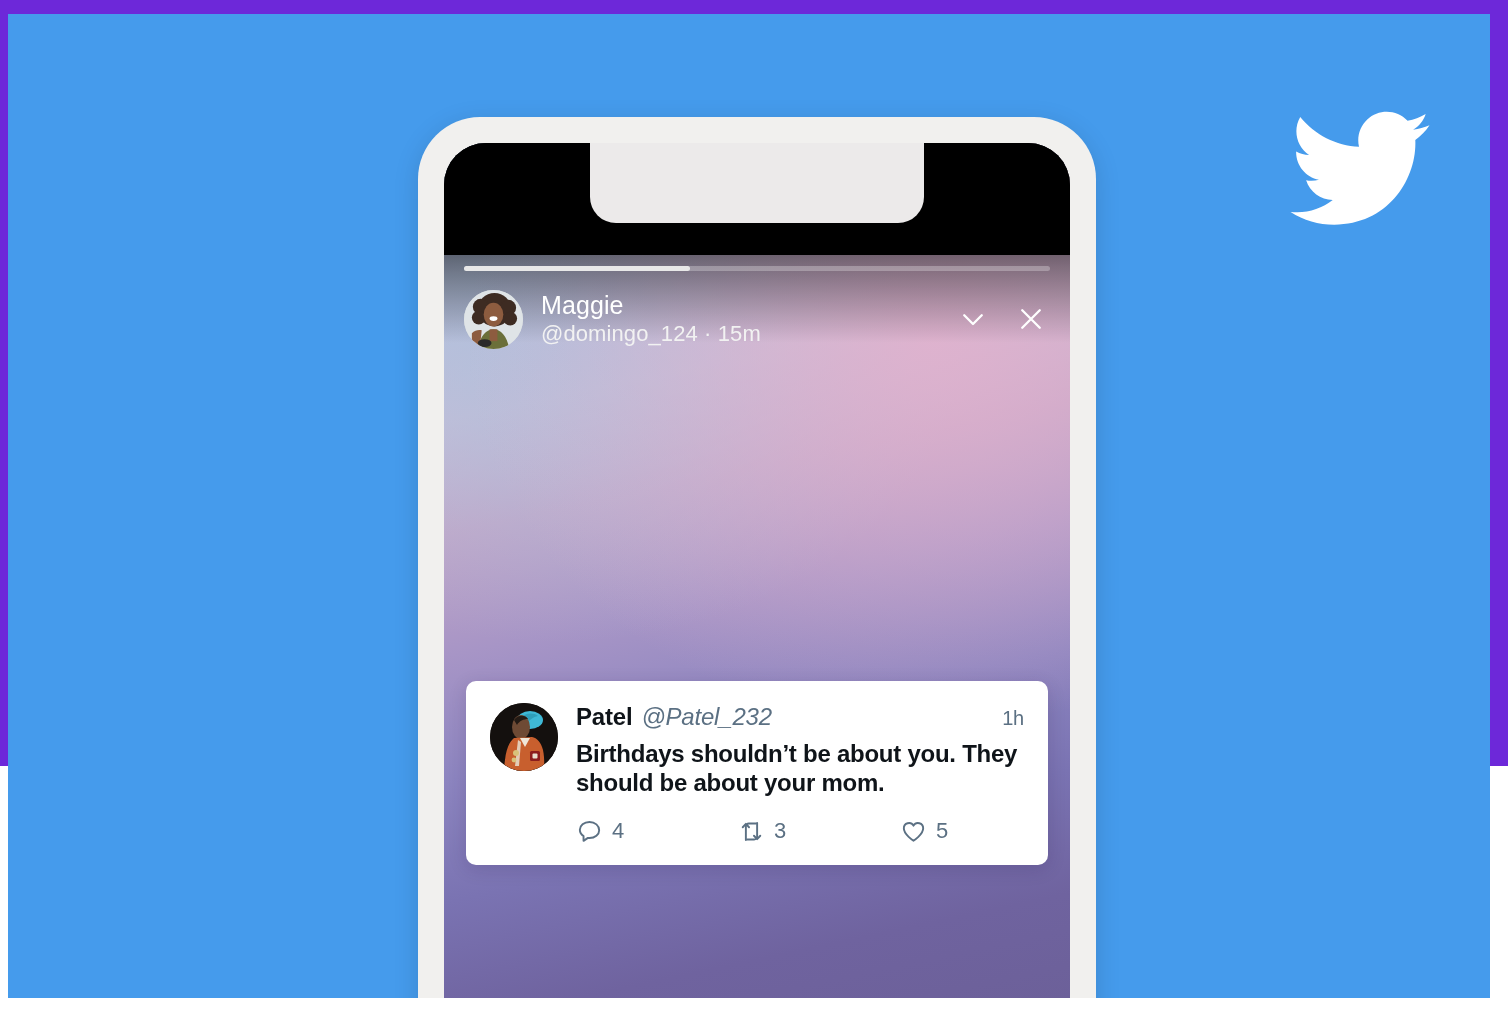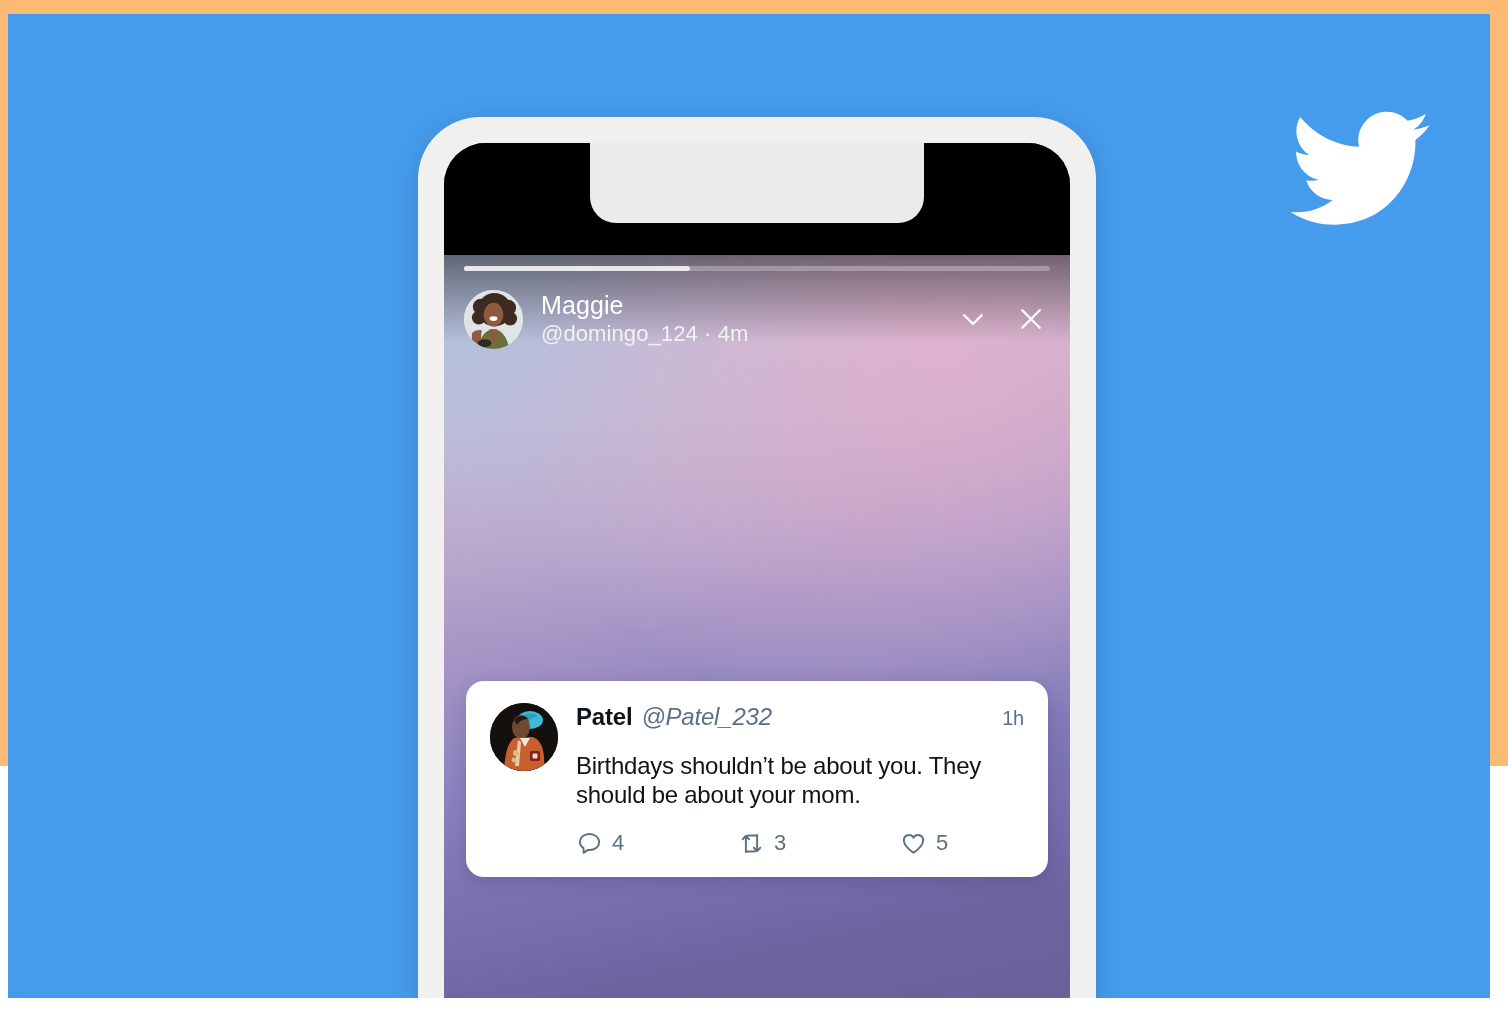--- a/index.html
+++ b/index.html
@@ -10,21 +10,21 @@
     overflow: hidden;
     background: #ffffff;
     font-family: "Liberation Sans", sans-serif;
   }
 
   
   #page {
     position: relative;
     width: 1508px;
     height: 766px;
-    background: #fdba74;
+    background: #6d28d9;
   }
 
   #blue-stage {
     position: absolute;
     left: 8px;
     top: 14px;
     width: 1482px;
     height: 984px;
     background: #459BEC;
     overflow: hidden;
@@ -193,21 +193,21 @@
   }
   .hdr-ico svg { width: 100%; height: 100%; display: block; }
 
   
   #tweet-card {
     position: absolute;
     left: 22px;
     top: 538px;
     width: 582px;
     background: #ffffff;
-    border-radius: 18px;
+    border-radius: 10px;
     padding: 22px 24px 20px 24px;
     box-shadow: 0 4px 18px rgba(40,20,70,0.16);
     z-index: 22;
   }
 
   .tw-top {
     display: flex;
     align-items: flex-start;
   }
   .tw-avatar {
@@ -245,25 +245,25 @@
     font-style: italic;
   }
   .tw-time {
     margin-left: auto;
     font-size: 20px;
     font-weight: 400;
     color: #5b7083;
     letter-spacing: -0.2px;
   }
   .tw-text {
-    margin-top: 20px;
+    margin-top: 8px;
     font-size: 24px;
     line-height: 1.22;
     color: #0f1419;
-    font-weight: 400;
+    font-weight: 700;
     letter-spacing: -0.25px;
   }
 
   .tw-actions {
     display: flex;
     align-items: center;
     margin-top: 20px;
     margin-left: 86px;
   }
   .tw-act {
@@ -329,21 +329,21 @@
               <ellipse cx="30" cy="29" rx="4" ry="2.4" fill="#ffffff"></ellipse>
               <path d="M14 60c2-13 9-20 16-20s14 7 16 20z" fill="#6b6f3a"></path>
               <rect x="26" y="40" width="8" height="12" fill="#8d5c3f"></rect>
               <path d="M8 44c3-3 7-4 10-3l-2 19H8z" fill="#8d5c3f"></path>
               <ellipse cx="21" cy="54" rx="7" ry="4" fill="#2a2a2a"></ellipse>
             </svg>
           </div>
 
           <div class="hdr-text">
             <div class="hdr-name">Maggie</div>
-            <div class="hdr-sub">@domingo_124 · 4m</div>
+            <div class="hdr-sub">@domingo_124 · 15m</div>
           </div>
 
           <div class="hdr-actions">
             <span class="hdr-ico">
               <svg viewBox="0 0 24 24" xmlns="http://www.w3.org/2000/svg" aria-hidden="true">
                 <path d="M5 9l7 7 7-7" fill="none" stroke="#ffffff" stroke-width="1.9" stroke-linecap="round" stroke-linejoin="round"></path>
               </svg>
             </span>
             <span class="hdr-ico">
               <svg viewBox="0 0 24 24" xmlns="http://www.w3.org/2000/svg" aria-hidden="true">

